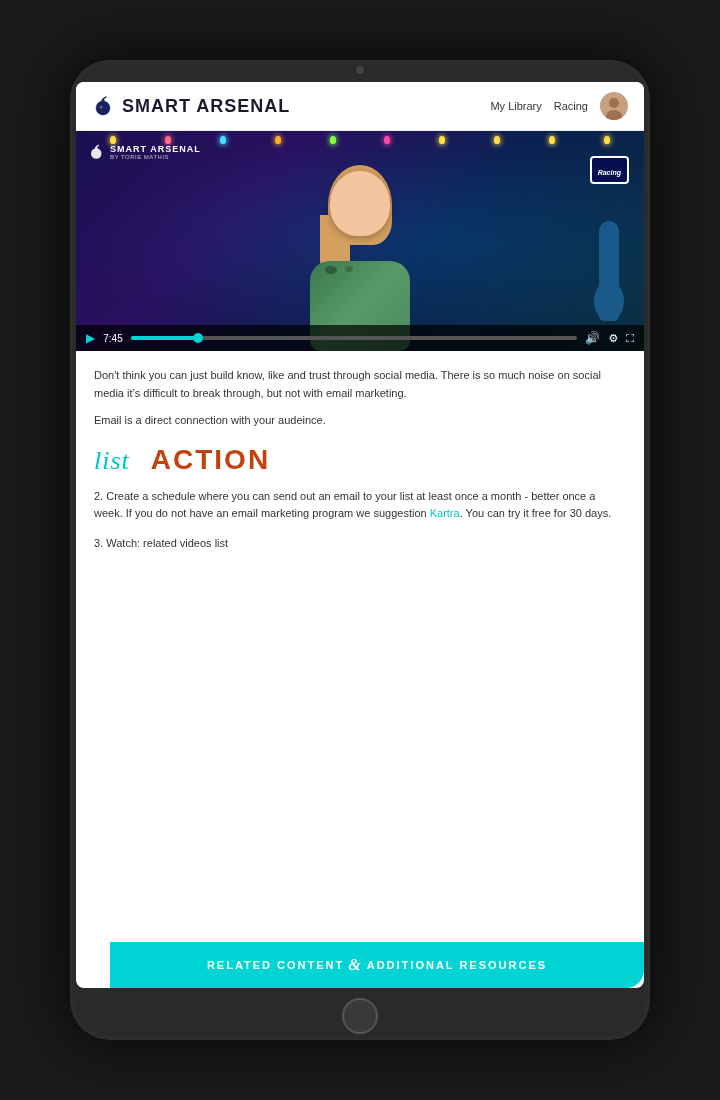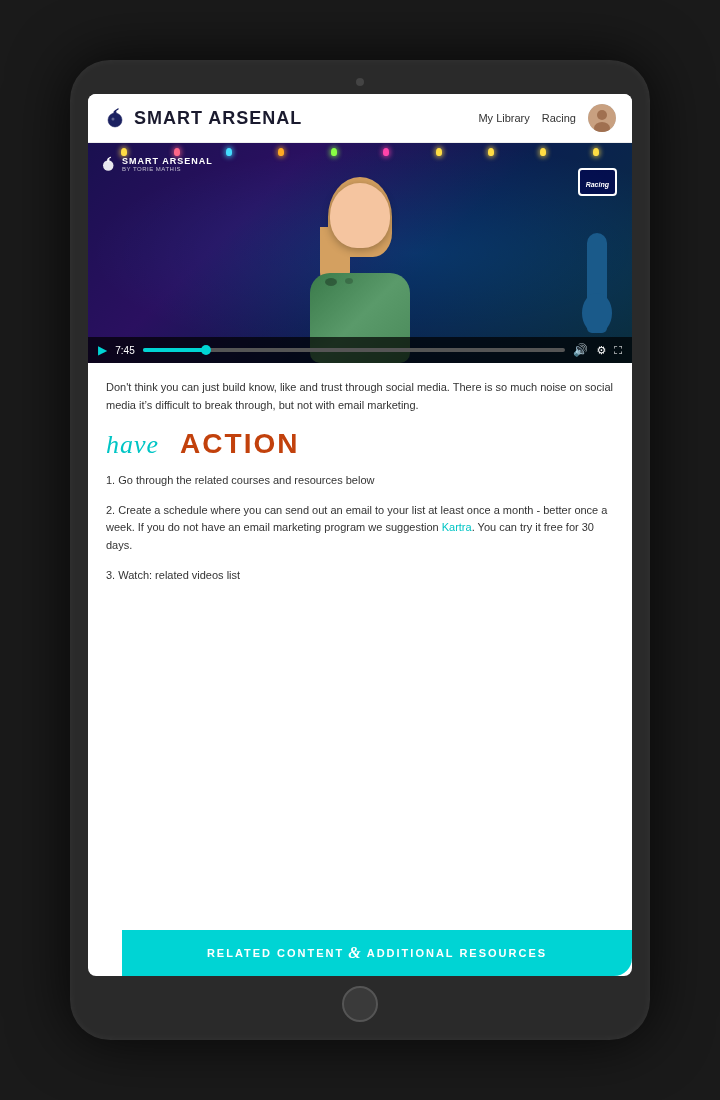--- a/index.html
+++ b/index.html
@@ -13,21 +13,21 @@
       justify-content: center;
       font-family: Arial, sans-serif;
       overflow: hidden;
     }
 
     .tablet-outer {
       width: 580px;
       height: 980px;
       background: #2a2a2a;
       border-radius: 40px;
-      padding: 18px;
+      padding: 6px;
       box-shadow: 0 0 60px rgba(0,0,0,0.8), inset 0 0 10px rgba(255,255,255,0.05);
       display: flex;
       flex-direction: column;
       align-items: center;
       position: relative;
     }
 
     .tablet-camera {
       width: 8px;
       height: 8px;
@@ -554,30 +554,28 @@
         <span class="volume-icon">🔊</span>
         <span class="settings-icon">⚙</span>
         <span class="fullscreen-icon">⛶</span>
       </div>
     </div>
 
     <div class="content-scroll-area">
       <div class="content-inner">
 
         <p class="description-text">Don't think you can just build know, like and trust through social media. There is so much noise on social media it’s difficult to break through, but not with email marketing.</p>
+        <p class="description-text">Email is a direct connection with your audeince.</p>
 
         <div class="take-action-heading">
-          <span class="take-cursive">have</span>
+          <span class="take-cursive">list</span>
           <span class="action-bold">ACTION</span>
         </div>
 
         <ol class="action-list">
-          <li class="action-item">
-            1. <span>Go through the related courses and resources below</span>
-          </li>
           <li class="action-item">
             2. <span>Create a schedule where you can send out an email to your list at least once a month - better once a week. If you do not have an email marketing program we suggestion </span><a class="link-text">Kartra</a><span>. You can try it free for 30 days.</span>
           </li>
           <li class="action-item">
             3. <span>Watch: related videos list</span>
           </li>
         </ol>
 
       </div>
 

